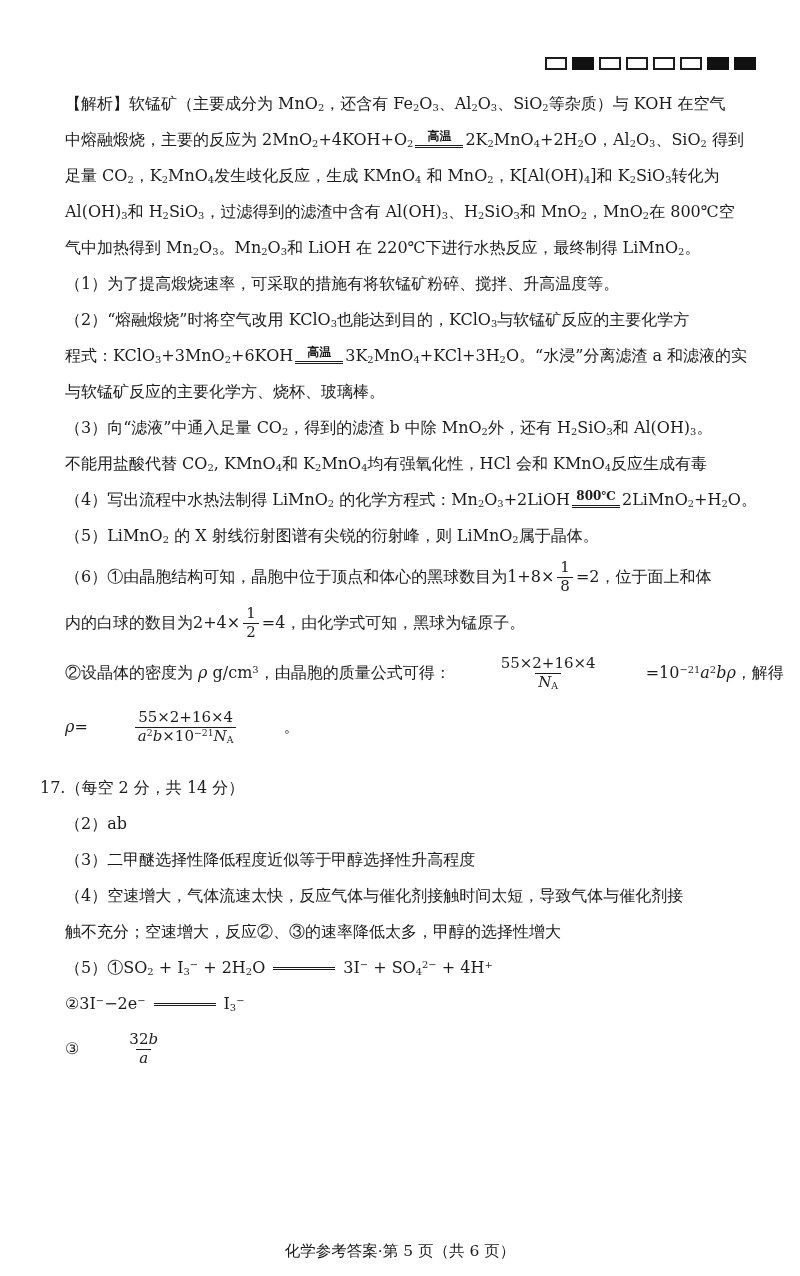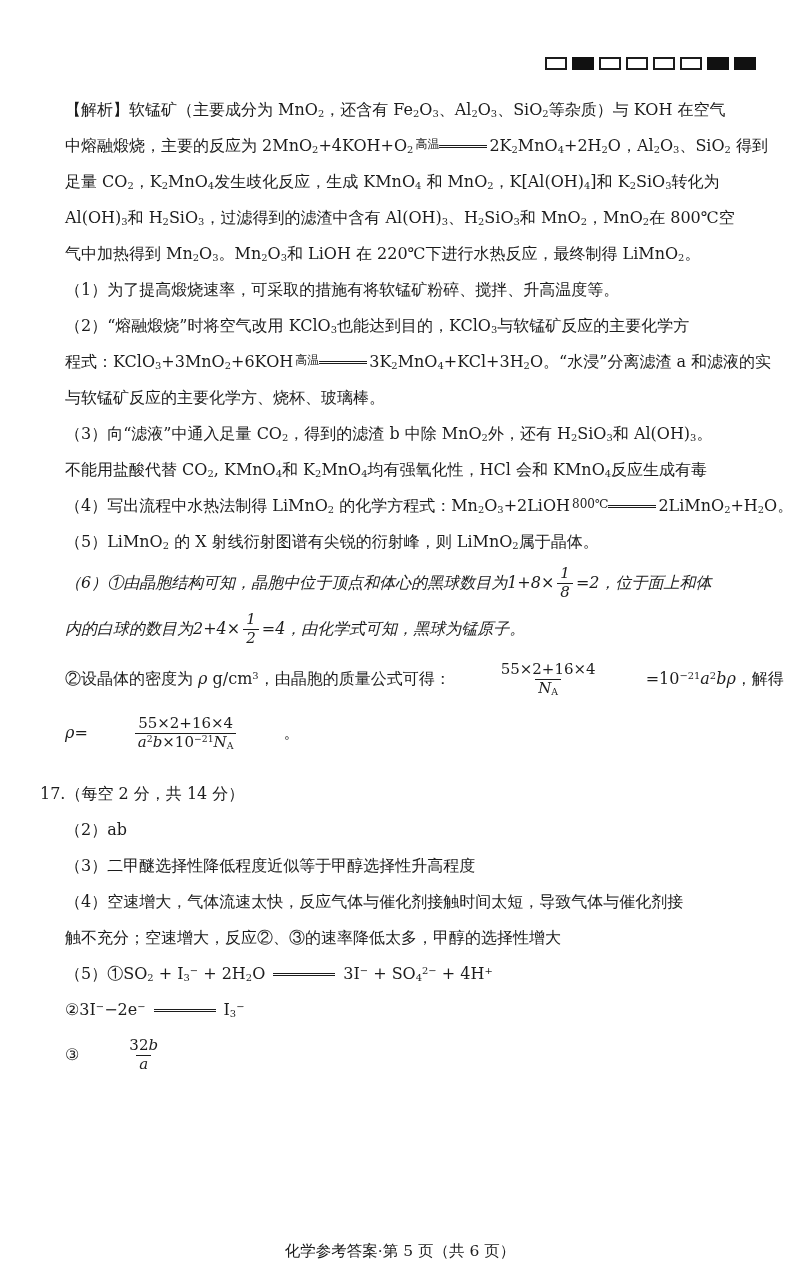--- a/index.html
+++ b/index.html
@@ -20,42 +20,42 @@
     position:absolute;top:57px;right:44px;
     display:flex;gap:5px;
   }
   .corner .mark{
     width:22px;height:13px;box-sizing:border-box;
   }
   .corner .mark.empty{border:2px solid #1c1c1c;background:#fff;}
   .corner .mark.filled{background:#111;border:2px solid #111;}
   
   .content{
-    position:absolute;left:40px;top:92px;width:726px;
+    position:absolute;left:40px;top:86px;width:726px;
     font-size:16px;
     line-height:1.3;
   }
   .line{
     min-height:36px;
     display:flex;
     align-items:center;
     white-space:pre;
     padding-left:25px;
   }
   .line .t{white-space:pre;}
   .hdr17{padding-left:0;margin-top:16px;}
-  .frline{min-height:46px;font-style:italic;}
+  .frline{min-height:46px;}
   .frbig{min-height:54px;gap:44px;}
   sub{font-size:0.62em;vertical-align:-0.25em;line-height:0;}
   sup{font-size:0.62em;vertical-align:0.5em;line-height:0;}
   i{font-style:italic;}
   
   .eqw{
-    display:inline-flex;flex-direction:row;align-items:center;
-    margin:0 2px;transform:translateY(-1px);
+    display:inline-flex;flex-direction:column;align-items:center;
+    margin:0 2px;transform:translateY(-1px);font-weight:bold;
   }
   .eqw .lbl{font-size:12px;line-height:1.1;white-space:pre;}
   .eqw .dl{
     width:48px;height:3px;box-sizing:border-box;
     border-top:1.6px solid #1c1c1c;border-bottom:1.6px solid #1c1c1c;
     margin-top:2px;
   }
   .eqw.nolbl{transform:none;margin:0 8px;}
   .eqw.nolbl .dl{width:62px;margin-top:0;}
   

